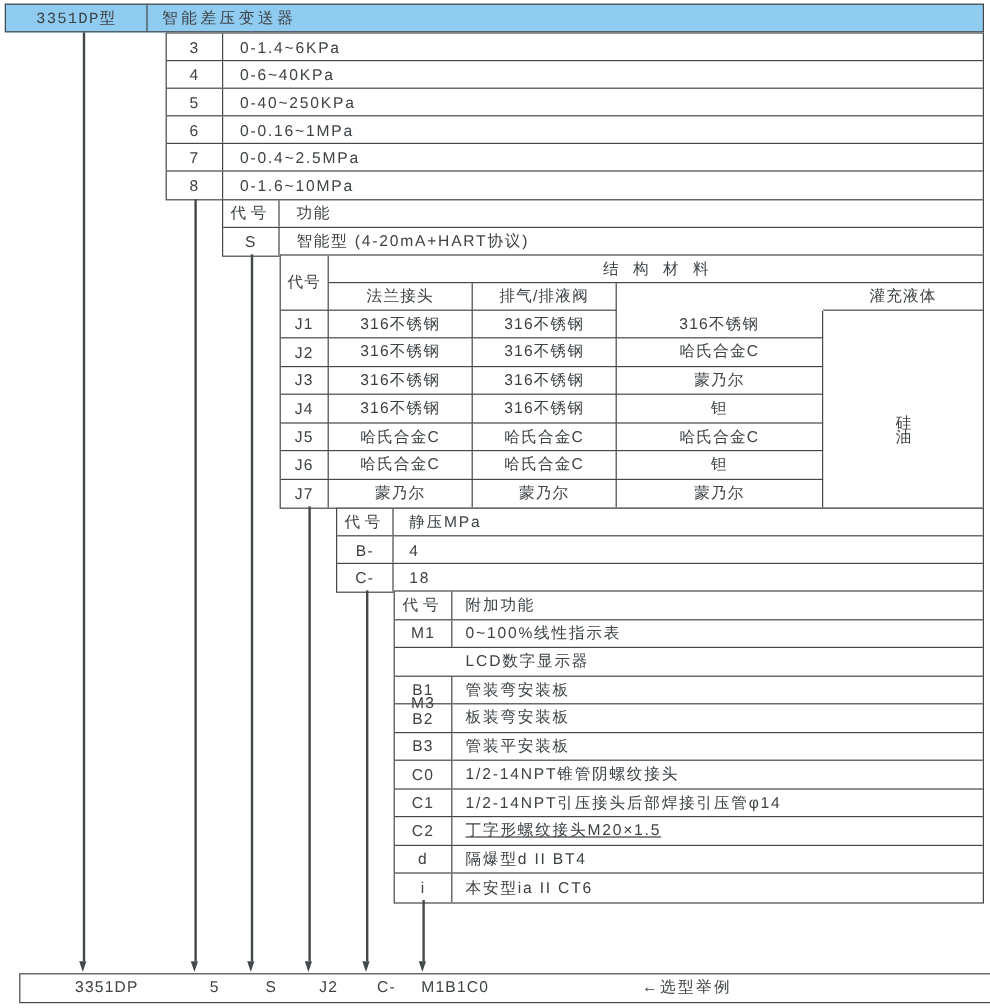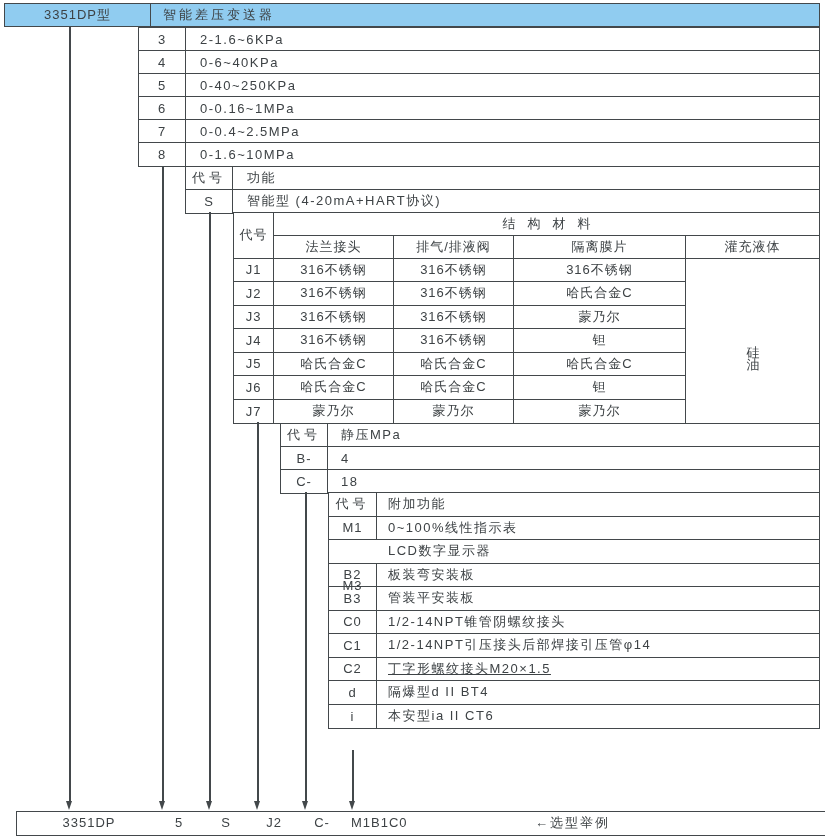--- a/index.html
+++ b/index.html
@@ -17,22 +17,22 @@
   .tbl{position:absolute;box-sizing:border-box;border:var(--bw) solid var(--ln);background:#fff;}
   .row{display:flex;box-sizing:border-box;border-bottom:var(--bw) solid var(--ln);}
   .row:last-child{border-bottom:none;}
   .cell{box-sizing:border-box;display:flex;align-items:center;}
   .code{justify-content:center;border-right:var(--bw) solid var(--ln);letter-spacing:1px;flex:0 0 auto;}
   .desc{padding-left:14px;letter-spacing:1.5px;flex:1 1 auto;white-space:nowrap;}
   .csp{letter-spacing:4px;}
   
   #hdrbar{position:absolute;left:4px;top:3px;width:816px;height:24px;box-sizing:border-box;
     border:var(--bw) solid var(--ln);background:var(--hdr);display:flex;}
-  #hdrbar .hc1{width:146px;display:flex;align-items:center;justify-content:center;
-    border-right:var(--bw) solid var(--ln);box-sizing:border-box;letter-spacing:1px;}
+  #hdrbar .hc1{width:118px;display:flex;align-items:center;justify-content:center;
+    border-right:var(--bw) solid var(--ln);box-sizing:border-box;letter-spacing:1px;font-family:Liberation Mono, monospace;}
   #hdrbar .hc2{flex:1;display:flex;align-items:center;padding-left:12px;letter-spacing:3px;}
   
   #mt{display:grid;grid-template-columns:40px 120px 120px 172px auto;
       grid-template-rows:23px 23px repeat(7,23.5px);}
   #mt .c{box-sizing:border-box;border-right:var(--bw) solid var(--ln);
       border-bottom:var(--bw) solid var(--ln);display:flex;align-items:center;
       justify-content:center;letter-spacing:1px;white-space:nowrap;}
   #mt .nbr{border-right:none;}
   #mt .nbb{border-bottom:none;}
   #mt .ghdr{letter-spacing:12px;padding-left:12px;}
@@ -53,21 +53,21 @@
 <div id="canvas">
 
   <div id="hdrbar">
     <div class="hc1">3351DP型</div>
     <div class="hc2">智能差压变送器</div>
   </div>
 
   <div class="tbl" style="left:138px;top:27px;width:682px;">
     <div class="row" style="height:23px;">
       <div class="cell code" style="width:47px;">3</div>
-      <div class="cell desc">2-1.6~6KPa</div>
+      <div class="cell desc">0-1.4~6KPa</div>
     </div>
     <div class="row" style="height:23px;">
       <div class="cell code" style="width:47px;">4</div>
       <div class="cell desc">0-6~40KPa</div>
     </div>
     <div class="row" style="height:23px;">
       <div class="cell code" style="width:47px;">5</div>
       <div class="cell desc">0-40~250KPa</div>
     </div>
     <div class="row" style="height:23px;">
@@ -93,21 +93,20 @@
       <div class="cell code" style="width:47px;">S</div>
       <div class="cell desc">智能型 (4-20mA+HART协议)</div>
     </div>
   </div>
 
   <div class="tbl" id="mt" style="left:233px;top:211.5px;width:587px;">
     <div class="c csp" style="grid-row:1/3;grid-column:1;">代号</div>
     <div class="c nbr ghdr" style="grid-row:1;grid-column:2/6;">结构材料</div>
     <div class="c" style="grid-row:2;grid-column:2;">法兰接头</div>
     <div class="c" style="grid-row:2;grid-column:3;">排气/排液阀</div>
-    <div class="c" style="grid-row:2;grid-column:4;">隔离膜片</div>
     <div class="c nbr" style="grid-row:2;grid-column:5;">灌充液体</div>
 
     <div class="c" style="grid-row:3;grid-column:1;">J1</div>
     <div class="c" style="grid-row:3;grid-column:2;">316不锈钢</div>
     <div class="c" style="grid-row:3;grid-column:3;">316不锈钢</div>
     <div class="c" style="grid-row:3;grid-column:4;">316不锈钢</div>
 
     <div class="c" style="grid-row:4;grid-column:1;">J2</div>
     <div class="c" style="grid-row:4;grid-column:2;">316不锈钢</div>
     <div class="c" style="grid-row:4;grid-column:3;">316不锈钢</div>
@@ -161,20 +160,24 @@
       <div class="cell code csp" style="width:48px;">代号</div>
       <div class="cell desc" style="padding-left:11px;">附加功能</div>
     </div>
     <div class="row" style="height:23.5px;">
       <div class="cell code" style="width:48px;">M1</div>
       <div class="cell desc" style="padding-left:11px;">0~100%线性指示表</div>
     </div>
     <div class="row" style="height:23.5px;">
       <div class="cell code" style="width:48px;margin-top:45px;">M3</div>
       <div class="cell desc" style="padding-left:11px;">LCD数字显示器</div>
+    </div>
+    <div class="row" style="height:23.5px;">
+      <div class="cell code" style="width:48px;">B1</div>
+      <div class="cell desc" style="padding-left:11px;">管装弯安装板</div>
     </div>
     <div class="row" style="height:23.5px;">
       <div class="cell code" style="width:48px;">B2</div>
       <div class="cell desc" style="padding-left:11px;">板装弯安装板</div>
     </div>
     <div class="row" style="height:23.5px;">
       <div class="cell code" style="width:48px;">B3</div>
       <div class="cell desc" style="padding-left:11px;">管装平安装板</div>
     </div>
     <div class="row" style="height:23.5px;">

